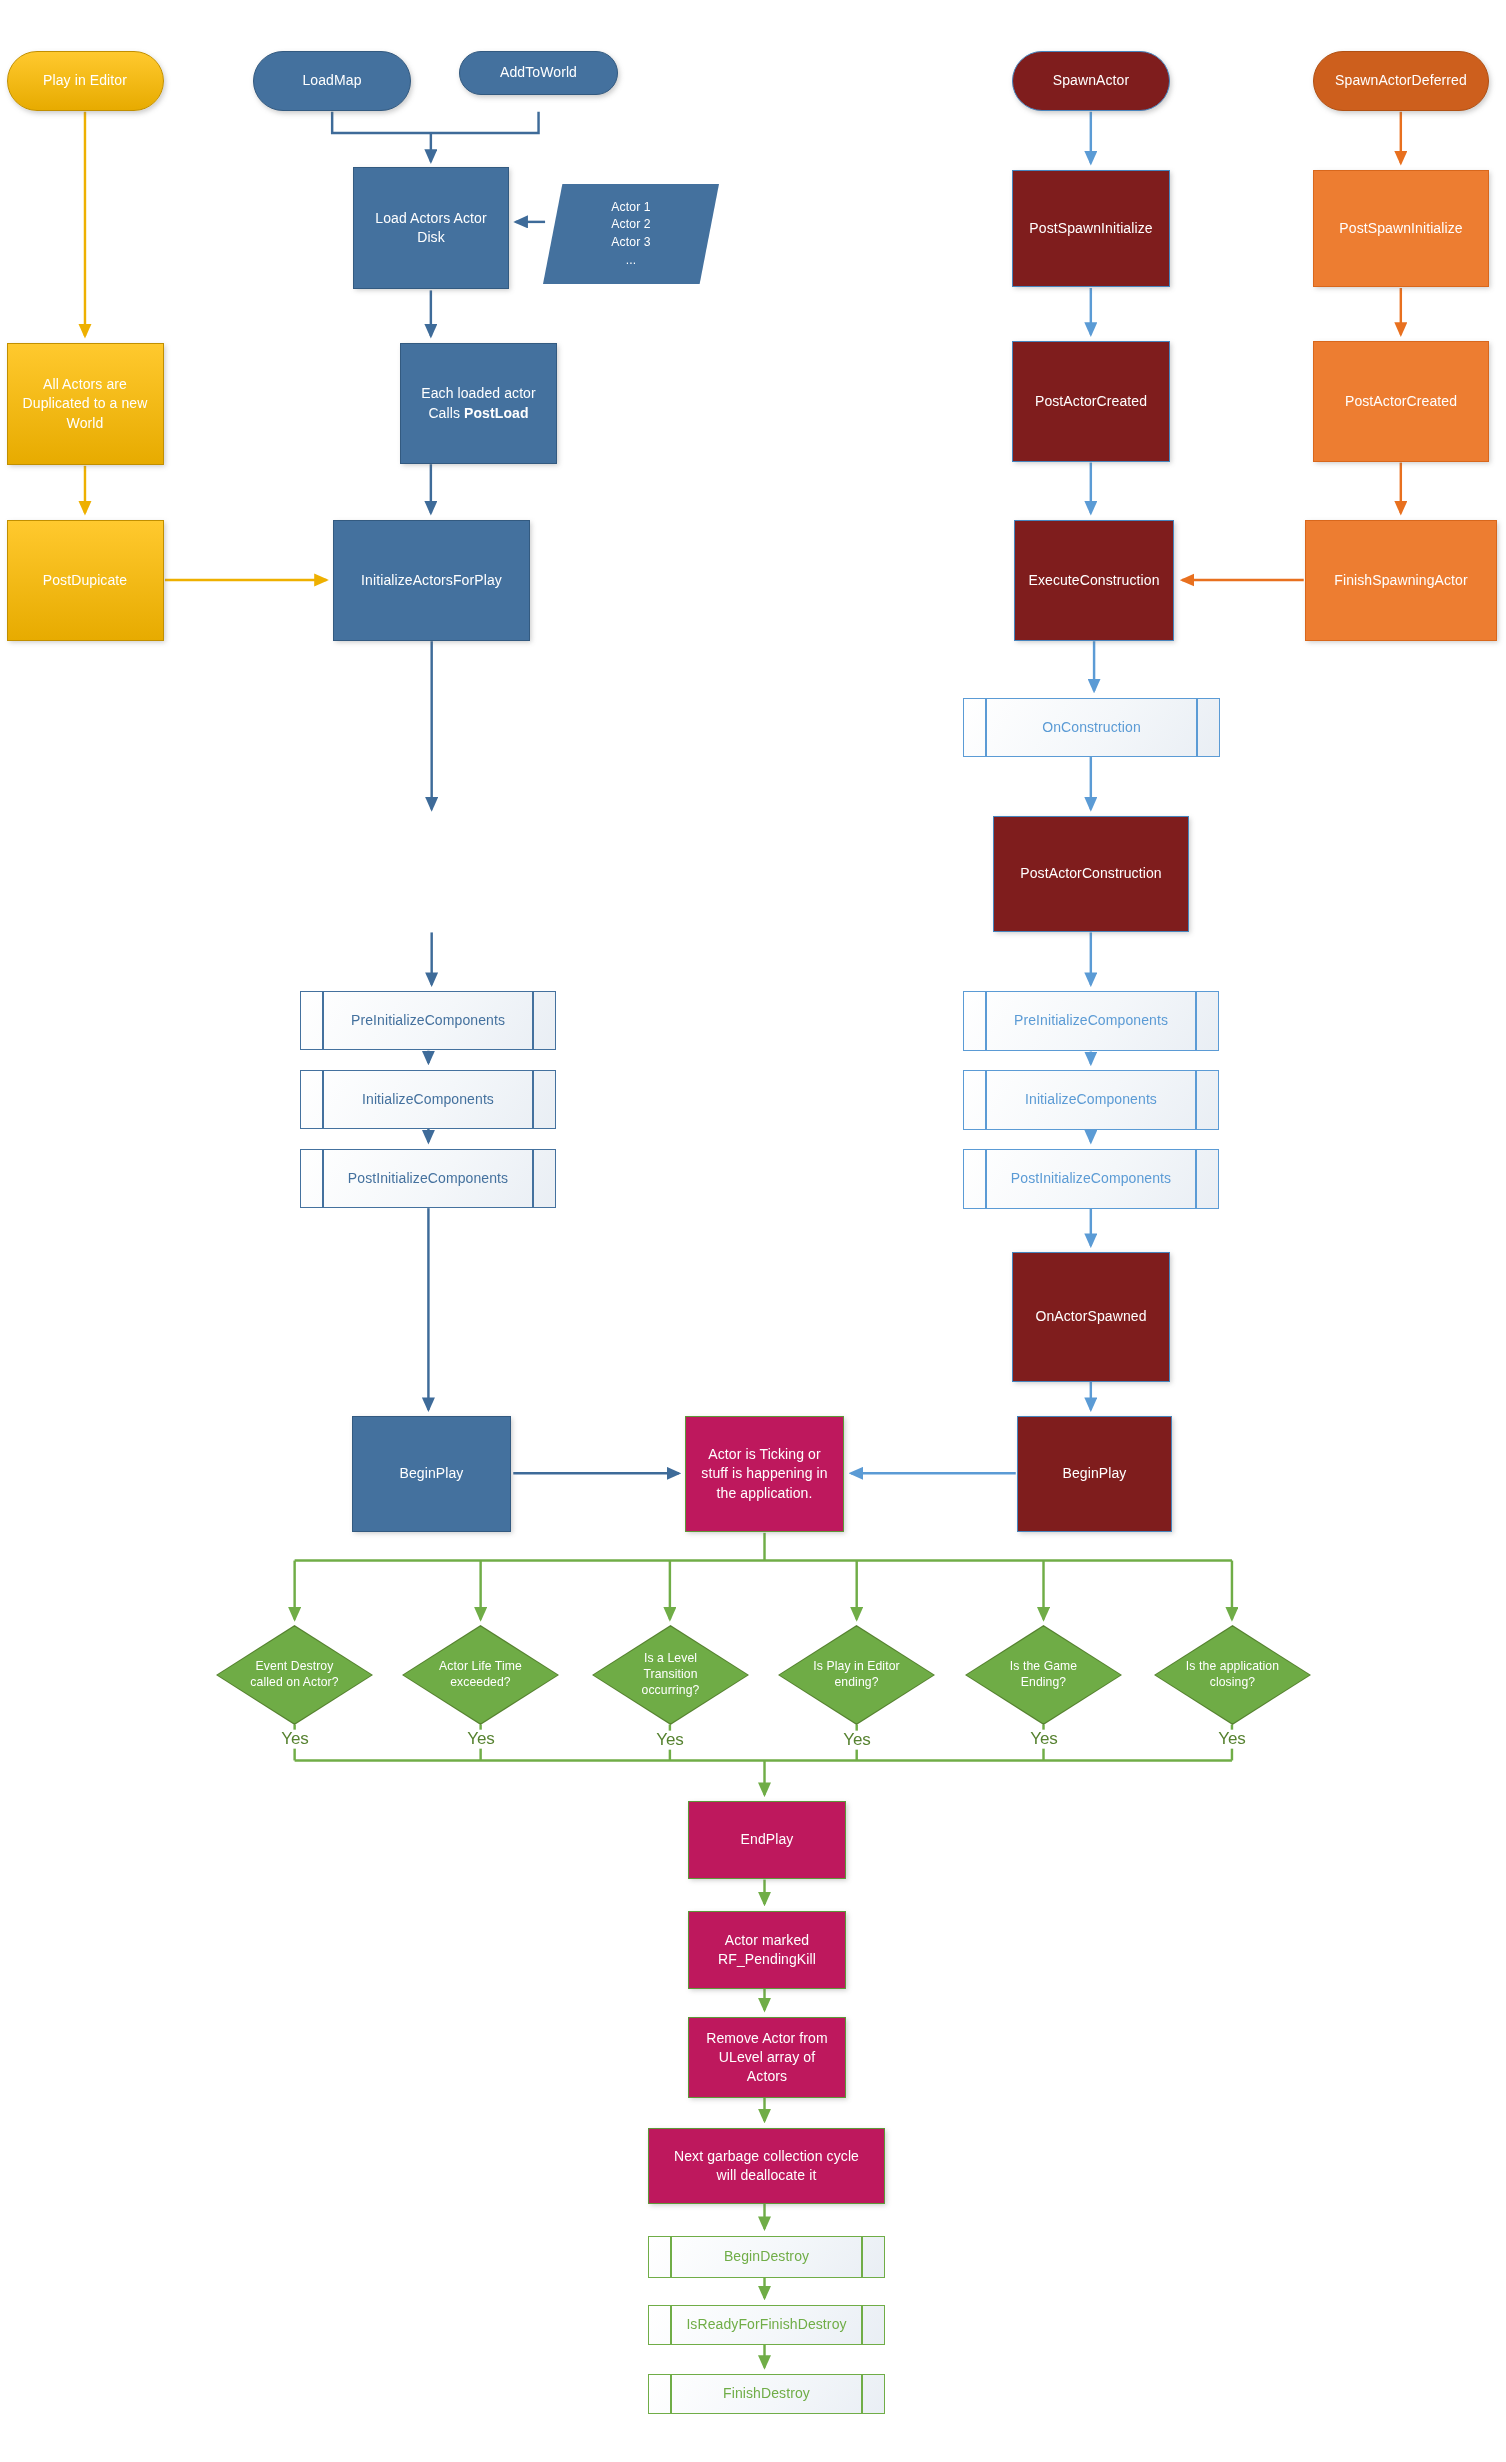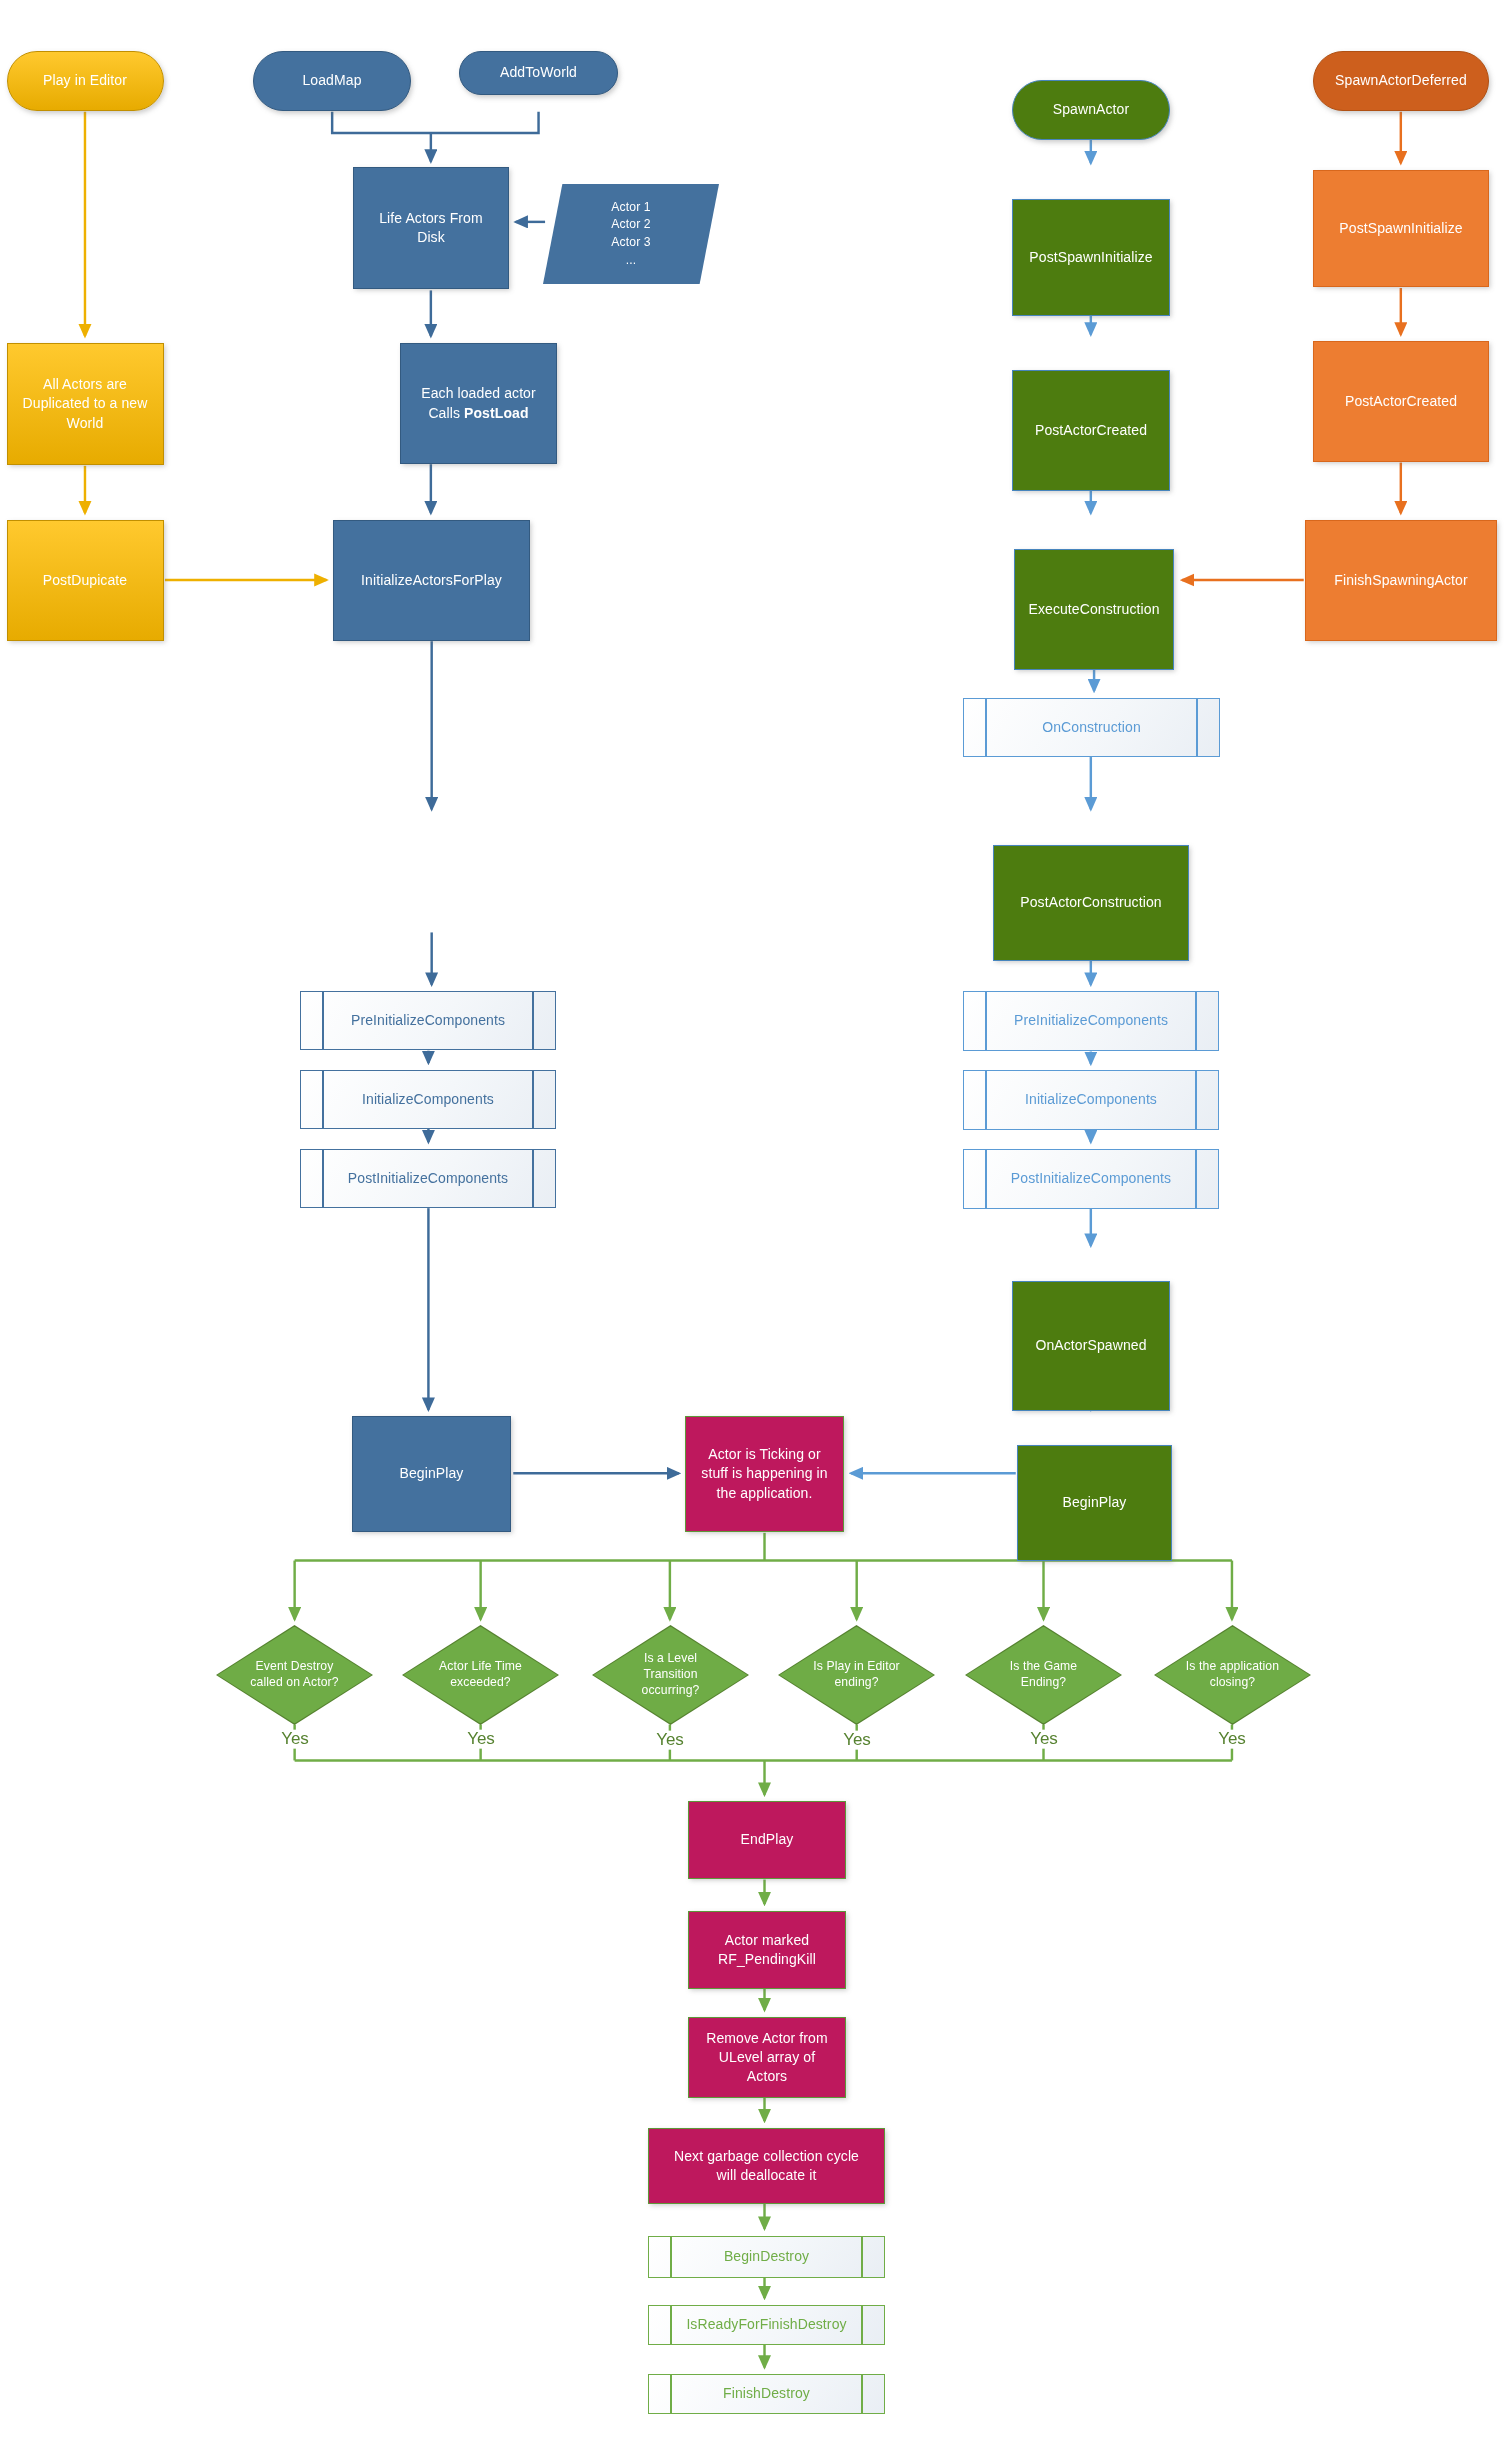--- a/index.html
+++ b/index.html
@@ -15,21 +15,21 @@
     display:flex; align-items:center; justify-content:center;
     text-align:center; color:#ffffff;
   }
   .lbl { white-space:pre-line; display:block; width:100%; padding:0 6.5px; box-sizing:border-box;
          font-size:14px; line-height:1.38; letter-spacing:0.1px; }
   .shape-pill { border-radius:33px; }
   .shape-process, .shape-pill { box-shadow:1.6px 2.4px 4.9px rgba(110,110,110,.35); }
   
   .pal-gold       { background:linear-gradient(#ffc92e,#e7ab00); border:0.8px solid #c18f00; }
   .pal-darkblue   { background:#44719e; border:0.8px solid #335a80; }
-  .pal-lightblue  { background:#4d7c0f; border:0.8px solid #4785bd;margin-top:29px; }
+  .pal-lightblue  { background:#7f1d1d; border:0.8px solid #4785bd; }
   .pal-orange     { background:#ed7d31; border:0.8px solid #d8671c; }
   .pal-orangedark { background:#cd5f1d; border:0.8px solid #b05013; }
   .pal-green      { background:#be185d; border:0.8px solid #5e9638; }
   
   .shape-subroutine { background:linear-gradient(125deg,#ffffff 0%,#f4f7fa 55%,#e9eef4 100%); }
   .shape-subroutine .bar { position:absolute; top:0; bottom:0; width:2px; }
   .shape-subroutine .bar.l { left:21px; }
   .shape-subroutine .bar.r { right:21px; }
   .pal-sub-darkblue { border:1.6px solid #44719e; color:#44719e; }
   .pal-sub-darkblue .bar { background:#44719e; }
@@ -132,21 +132,21 @@
     <div class="node shape-pill pal-darkblue" style="left: 459px; top: 51px; width: 159px; height: 44px; align-items: center;">
       <span class="lbl">AddToWorld</span>
     </div>
     <div class="node shape-pill pal-lightblue" style="left: 1012px; top: 51px; width: 158px; height: 60px;">
       <span class="lbl">SpawnActor</span>
     </div>
     <div class="node shape-pill pal-orangedark" style="left: 1313px; top: 51px; width: 176px; height: 60px;">
       <span class="lbl">SpawnActorDeferred</span>
     </div>
     <div class="node shape-process pal-darkblue" style="left: 353px; top: 167px; width: 156px; height: 122px;">
-      <span class="lbl">Life Actors From
+      <span class="lbl">Load Actors Actor
 Disk</span>
     </div>
     <div class="node shape-parallelogram pal-darkblue" style="left: 543px; top: 173px; width: 176px; height: 100px; margin-top: 11px;">
       <span class="lbl">Actor 1
 Actor 2
 Actor 3
 ...</span>
     </div>
     <div class="node shape-process pal-lightblue" style="left: 1012px; top: 170px; width: 158px; height: 117px;">
       <span class="lbl">PostSpawnInitialize</span>

